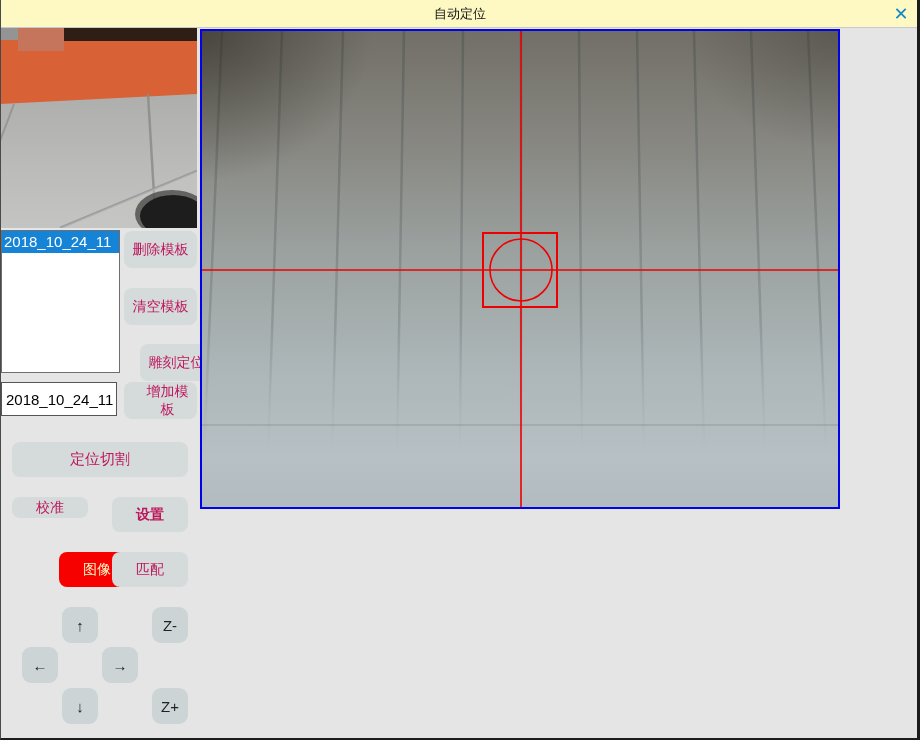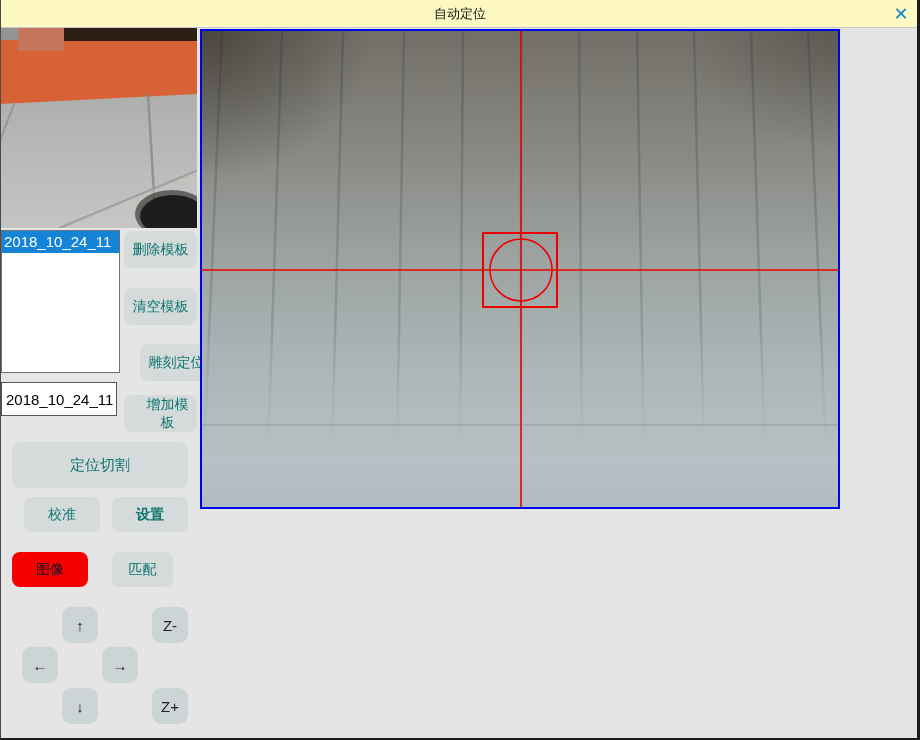--- a/index.html
+++ b/index.html
@@ -35,25 +35,25 @@
   }
   .list-item.selected{background:#1583d6;color:#ffffff;}
   .name-field{
     position:absolute;left:1px;top:382px;width:110px;height:31px;
     border:1px solid #555;background:#fff;font-size:15px;padding:1px 0 0 4px;
     font-family:"Liberation Sans","DejaVu Sans",sans-serif;color:#000;
   }
   
   .btn{
     position:absolute;background:#d5dadb;border:none;border-radius:8px;
-    font-size:14px;color:#0f766e;display:flex;align-items:center;justify-content:center;
+    font-size:14px;color:#be185d;display:flex;align-items:center;justify-content:center;
     font-family:"Liberation Sans","DejaVu Sans",sans-serif;cursor:pointer;
   }
   .btn.small{width:73px;height:37px;left:124px;}
-  .btn.red{background:#f70000;color:#0f172a;}
+  .btn.red{background:#f70000;color:#fef9c3;margin-left:47px;}
   .jog{
     position:absolute;width:36px;height:36px;background:#ccd4d6;border:none;border-radius:9px;
     font-size:15px;color:#222;display:flex;align-items:center;justify-content:center;
     font-family:"Liberation Sans","DejaVu Sans",sans-serif;cursor:pointer;
   }
   
   .camera{
     position:absolute;left:200px;top:29px;width:636px;height:476px;
     border:2px solid #0202e8;background:#9aa09e;
   }
@@ -95,27 +95,27 @@
 
 <div class="listbox">
   <div class="list-item selected">2018_10_24_11</div>
 </div>
 
 <input class="name-field" type="text" value="2018_10_24_11" style="">
 
 <button class="btn small" style="top:231px;">删除模板</button>
 <button class="btn small" style="top:288px;">清空模板</button>
 <button class="btn small" style="top:344px;margin-left:16px;">雕刻定位</button>
-<button class="btn small" style="top:395px;padding-left:20px;">增加模板</button>
+<button class="btn small" style="top:382px;padding-left:20px;">增加模板</button>
 
-<button class="btn" style="left:12px;top:442px;width:176px;height:46px;font-size:15px;">定位切割</button>
-<button class="btn" style="left:12px;top:497px;width:76px;height:35px;margin-left:12px;">校准</button>
+<button class="btn" style="left:12px;top:442px;width:176px;height:35px;font-size:15px;">定位切割</button>
+<button class="btn" style="left:12px;top:497px;width:76px;height:21px;">校准</button>
 <button class="btn" style="left:112px;top:497px;width:76px;height:35px;font-weight:bold;">设置</button>
 <button class="btn red" style="left:12px;top:552px;width:76px;height:35px;">图像</button>
-<button class="btn" style="left:112px;top:552px;width:61px;height:35px;">匹配</button>
+<button class="btn" style="left:112px;top:552px;width:76px;height:35px;">匹配</button>
 
 <button class="jog" style="left:62px;top:607px;">↑</button>
 <button class="jog" style="left:152px;top:607px;">Z-</button>
 <button class="jog" style="left:22px;top:647px;">←</button>
 <button class="jog" style="left:102px;top:647px;">→</button>
 <button class="jog" style="left:62px;top:688px;">↓</button>
 <button class="jog" style="left:152px;top:688px;">Z+</button>
 
 <div class="camera">
   <svg width="636" height="476" viewBox="0 0 636 476">

